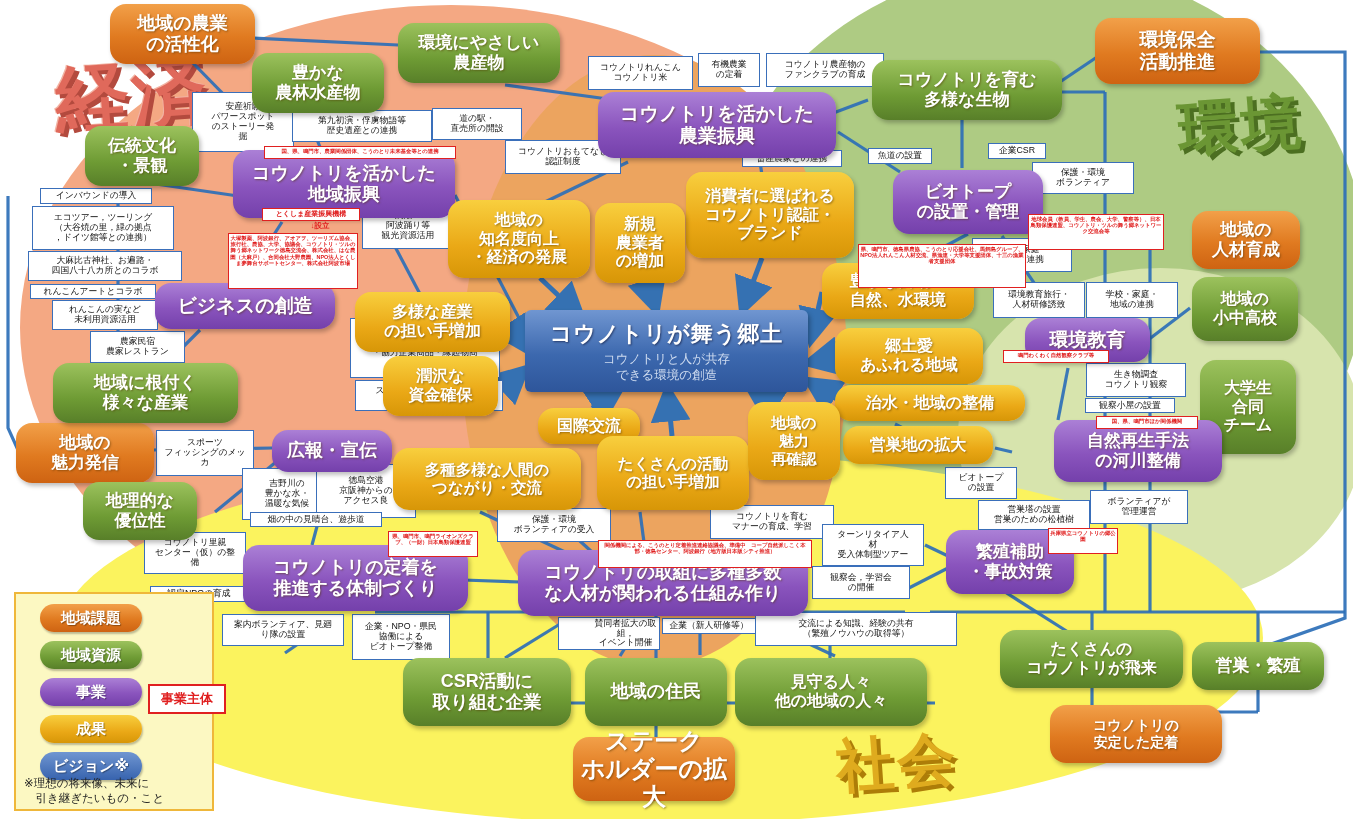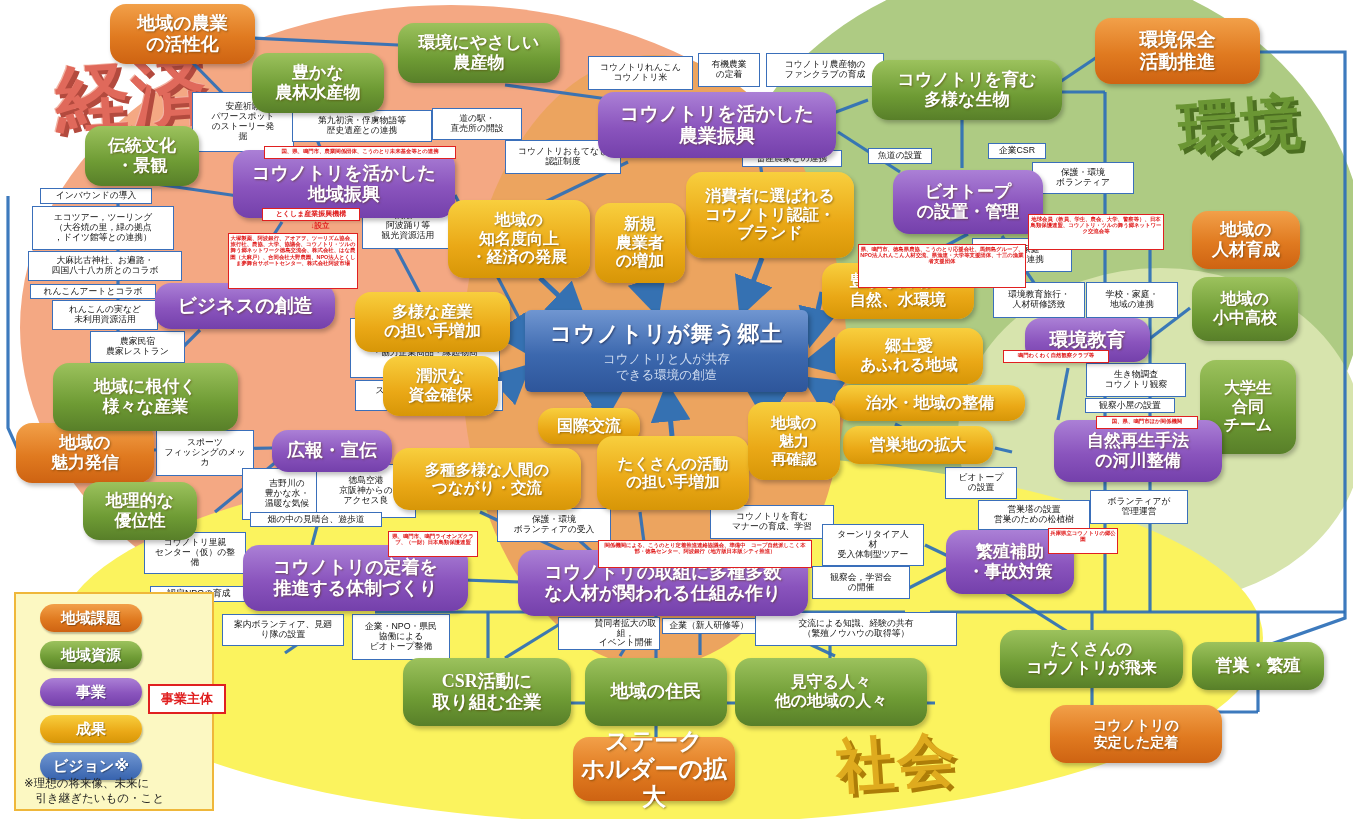--- a/index.html
+++ b/index.html
@@ -153,30 +153,30 @@
       <div class="node issue" style="left: 1050px; top: 705px; width: 172px; height: 58px; font-size: 14px;">コウノトリの
 安定した定着</div>
       <div class="node resource" style="left: 252px; top: 53px; width: 132px; height: 60px; font-size: 17px;">豊かな
 農林水産物</div>
       <div class="node resource" style="left: 398px; top: 23px; width: 162px; height: 60px; font-size: 17px;">環境にやさしい
 農産物</div>
       <div class="node resource" style="left: 872px; top: 60px; width: 190px; height: 60px; font-size: 17px;">コウノトリを育む
 多様な生物</div>
       <div class="node resource" style="left: 85px; top: 126px; width: 114px; height: 60px; font-size: 17px;">伝統文化
 ・景観</div>
-      <div class="node resource" style="left: 53px; top: 363px; width: 185px; height: 68px; font-size: 17px;">地域に根付く
+      <div class="node resource" style="left: 53px; top: 363px; width: 185px; height: 60px; font-size: 17px;">地域に根付く
 様々な産業</div>
       <div class="node resource" style="left: 83px; top: 482px; width: 114px; height: 58px; font-size: 17px;">地理的な
 優位性</div>
       <div class="node resource" style="left: 1192px; top: 277px; width: 106px; height: 64px; font-size: 16px;">地域の
 小中高校</div>
       <div class="node resource" style="left: 1200px; top: 360px; width: 96px; height: 94px; font-size: 16px;">大学生
 合同
 チーム</div>
-      <div class="node resource" style="left: 403px; top: 658px; width: 168px; height: 68px; font-size: 18px; font-family: Liberation Serif, serif;">CSR活動に
+      <div class="node resource" style="left: 403px; top: 658px; width: 168px; height: 68px; font-size: 18px;">CSR活動に
 取り組む企業</div>
       <div class="node resource" style="left: 585px; top: 658px; width: 142px; height: 68px; font-size: 18px;">地域の住民</div>
       <div class="node resource" style="left: 735px; top: 658px; width: 192px; height: 68px; font-size: 16px;">見守る人々
 他の地域の人々</div>
       <div class="node resource" style="left: 1000px; top: 630px; width: 183px; height: 58px; font-size: 16px;">たくさんの
 コウノトリが飛来</div>
       <div class="node resource" style="left: 1192px; top: 642px; width: 132px; height: 48px; font-size: 17px;">営巣・繁殖</div>
       <div class="node project" style="left: 233px; top: 150px; width: 222px; height: 68px; font-size: 18px;">コウノトリを活かした
 地域振興</div>
       <div class="node project" style="left: 598px; top: 92px; width: 238px; height: 66px; font-size: 19px;">コウノトリを活かした

